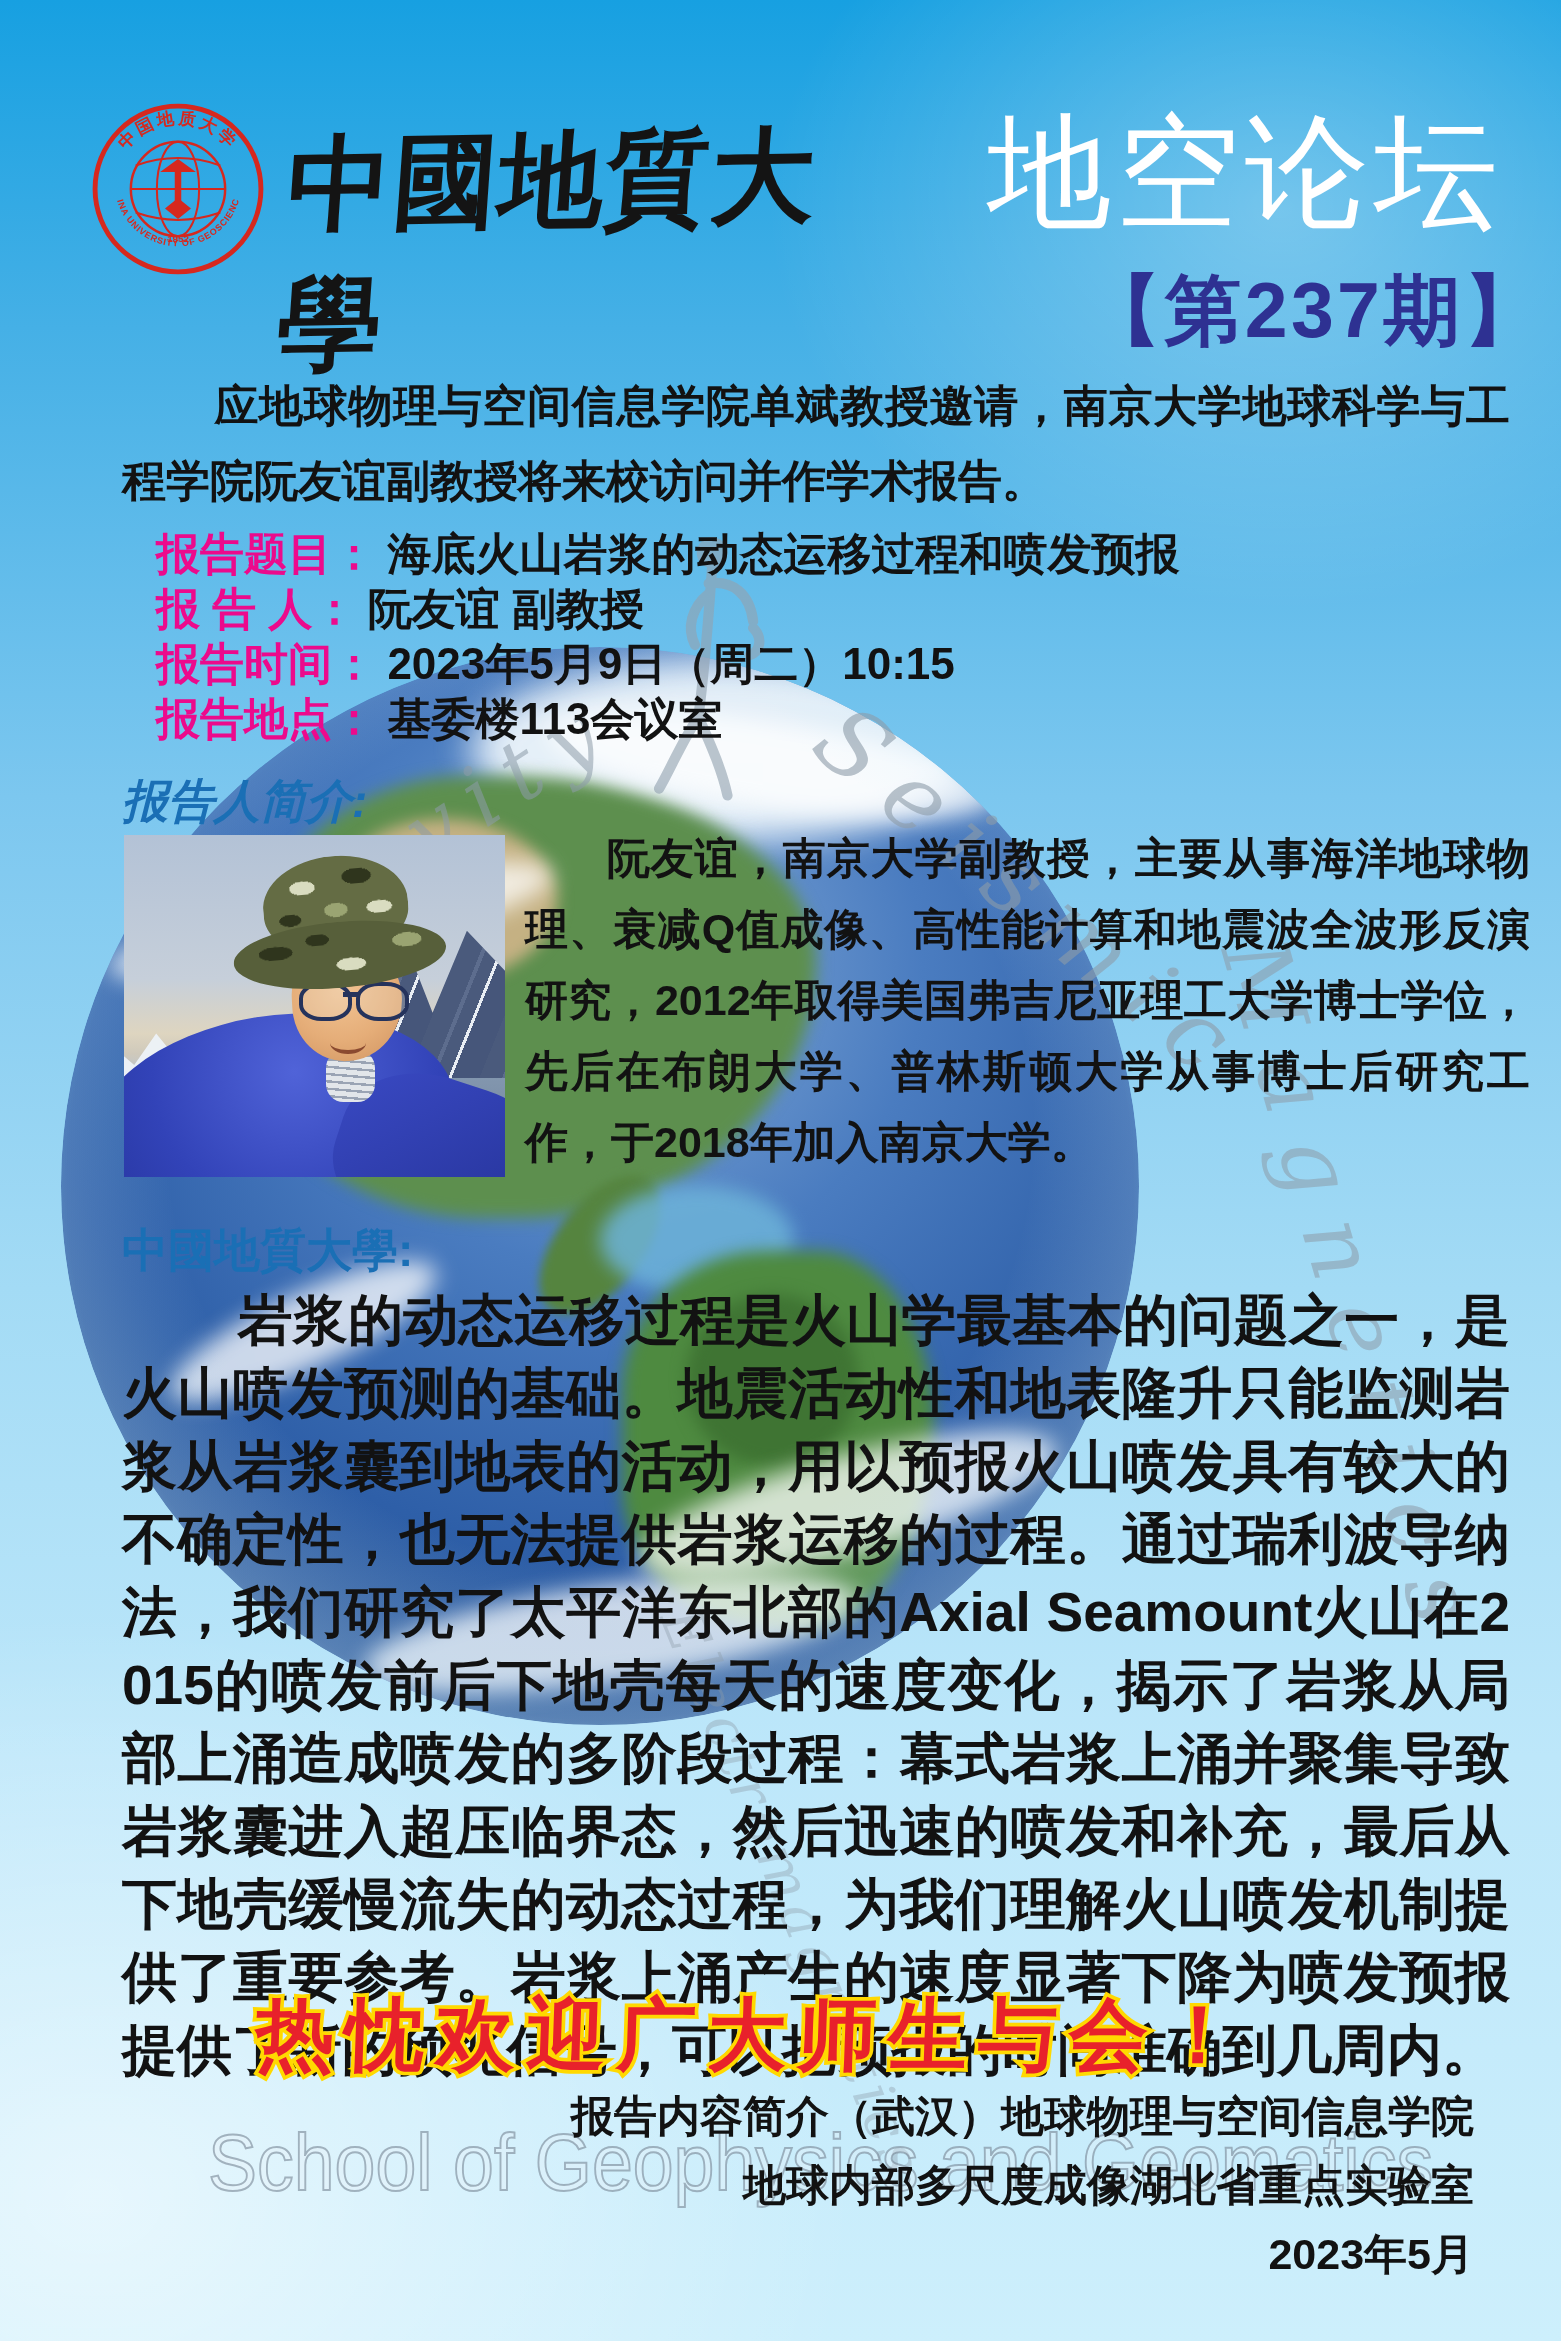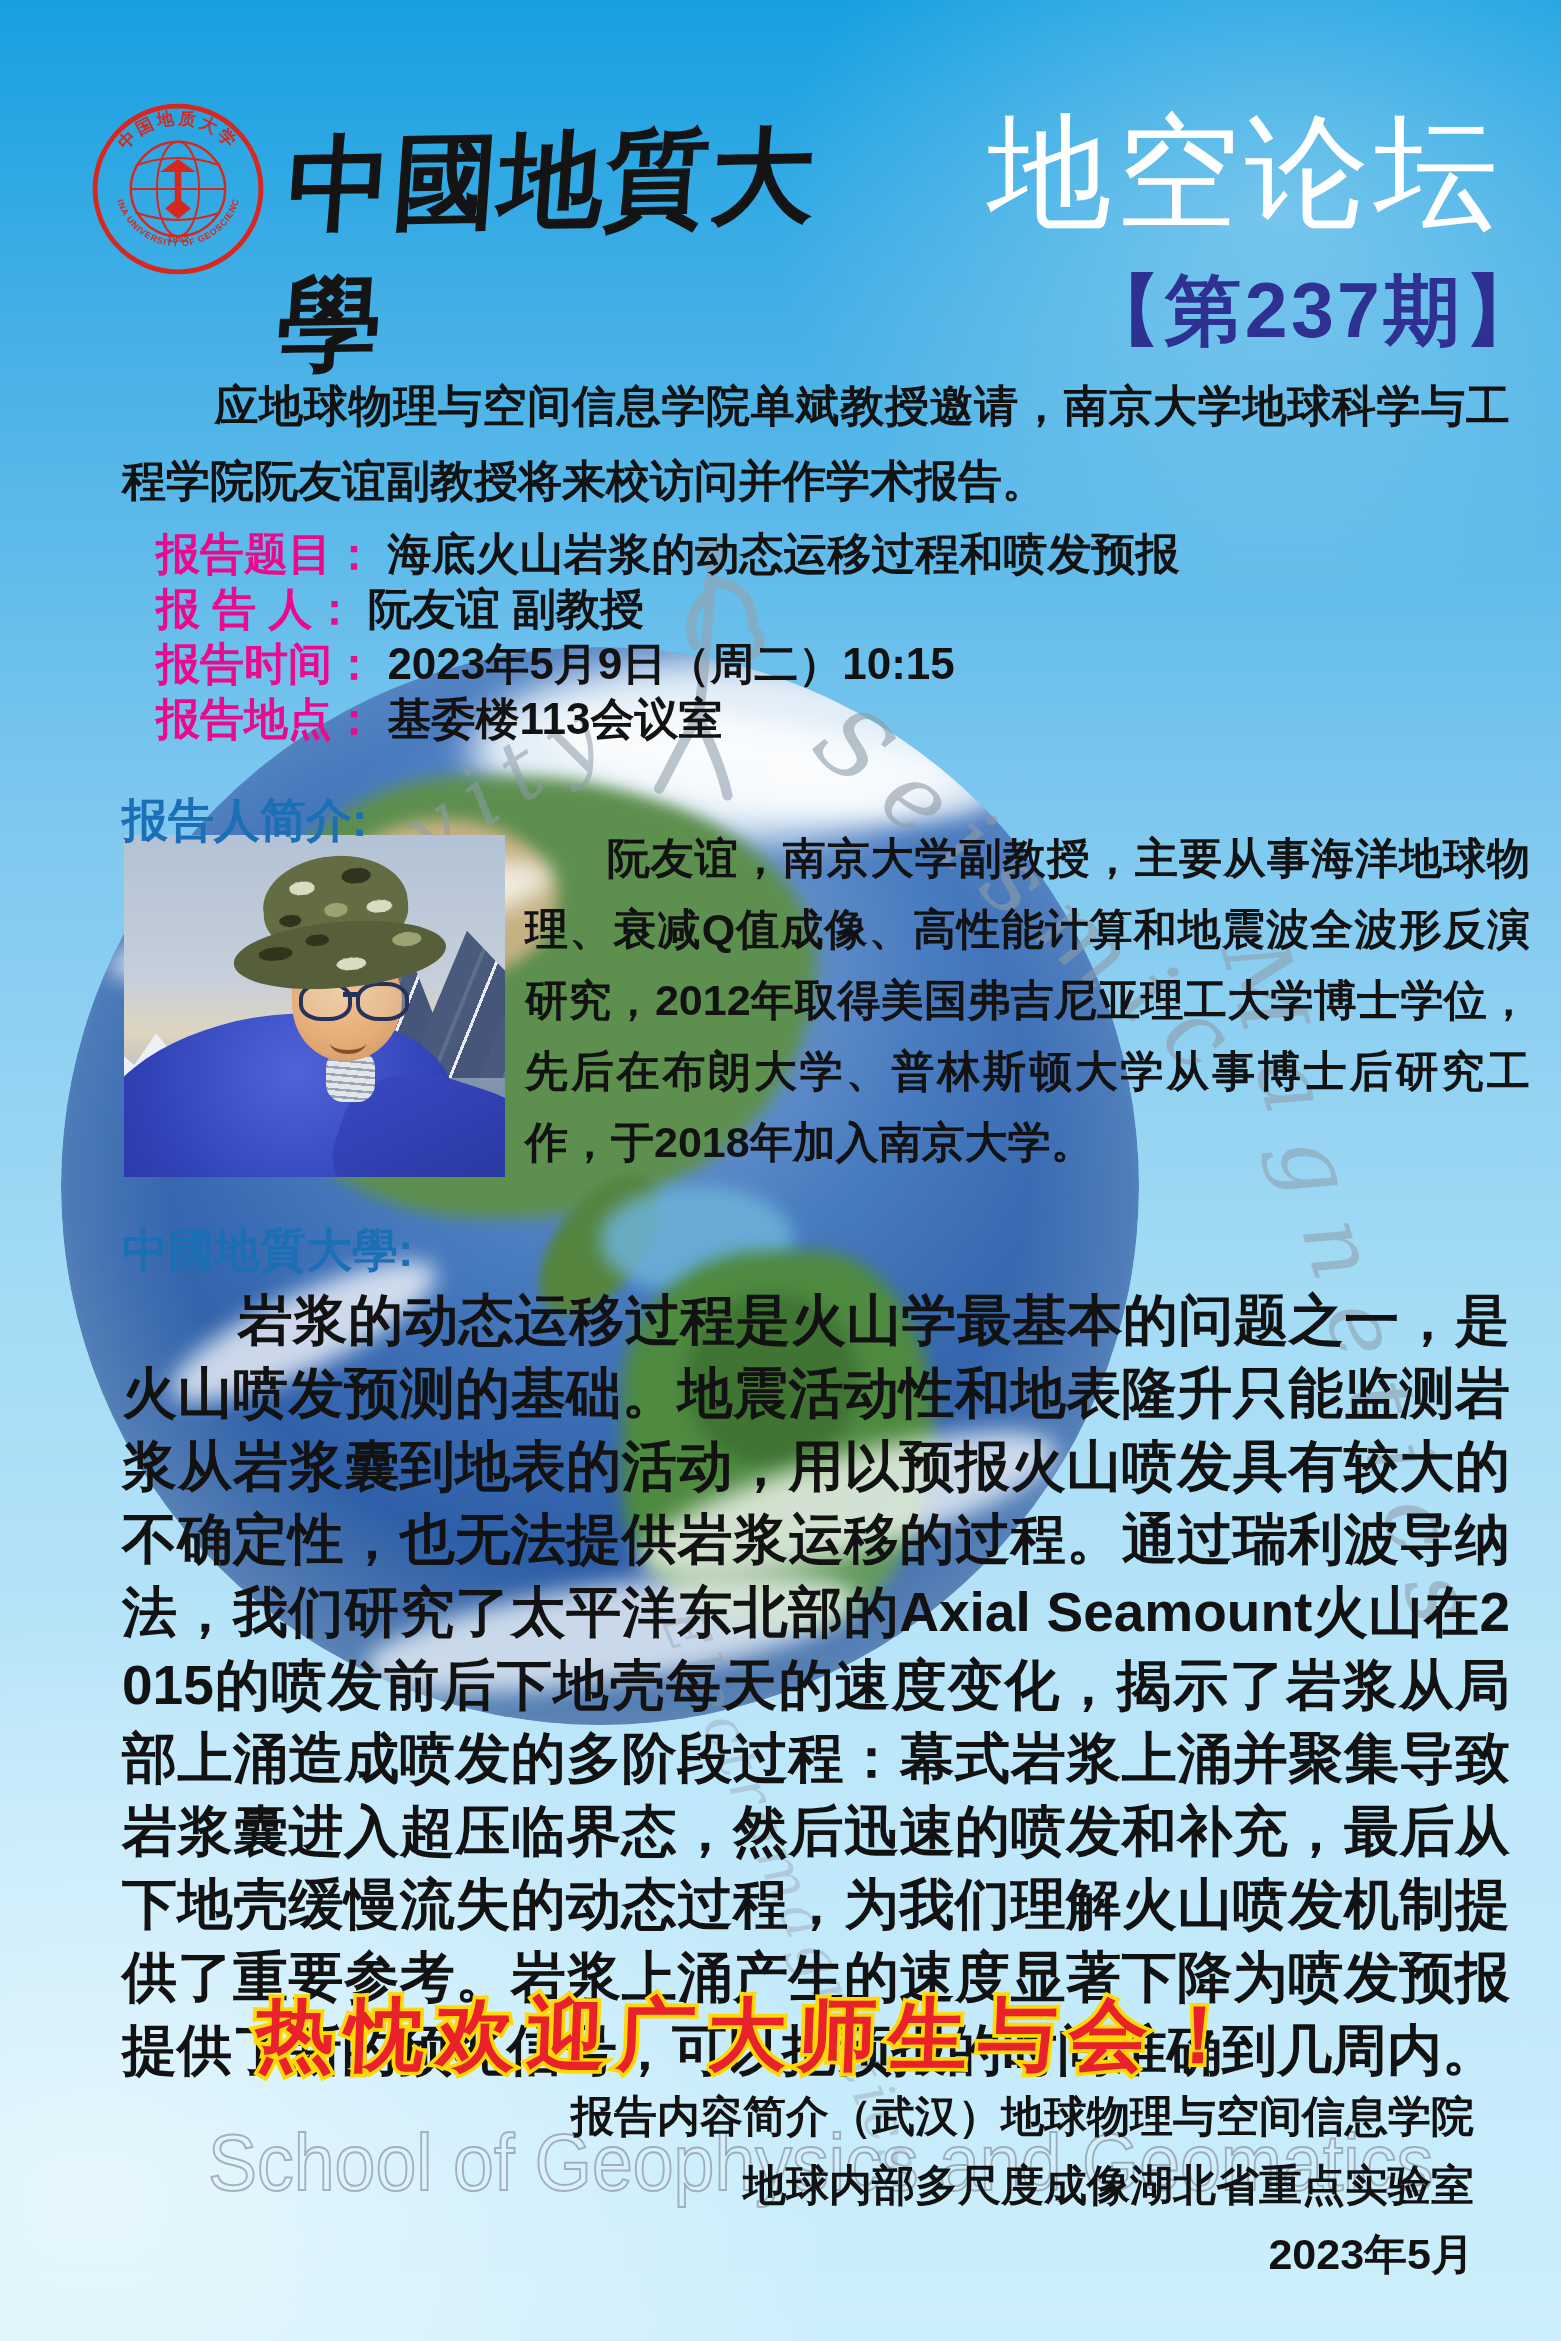--- a/index.html
+++ b/index.html
@@ -49,21 +49,21 @@
   .issue{left:1082px;top:260px;width:464px;z-index:4;text-align:center;font-size:77px;font-weight:800;
     color:#2e3192;letter-spacing:3.3px;white-space:nowrap;}
   
   .cn{font-weight:700;color:#121212;}
   .intro{left:122px;top:368px;width:1388px;z-index:4;font-size:44px;line-height:75px;text-align:justify;
     text-indent:2.1em;word-break:break-all;}
   .info{left:124px;top:526px;z-index:4;font-size:44px;line-height:55px;white-space:nowrap;margin-left:32px;}
   .info .lbl{color:#ec0a8c;font-weight:700;}
   .info .val{color:#121212;font-weight:700;padding-left:11.4px;}
   .sec-head{z-index:4;font-size:46px;font-weight:700;color:#1a6fb5;white-space:nowrap;}
-  .speaker-head{left:122px;top:790px;}
+  .speaker-head{left:122px;top:771px;font-style:italic;}
   .content-head{left:122px;top:1220px;}
   .bio{left:525px;top:823px;width:1005px;z-index:4;font-size:43px;line-height:71px;text-align:justify;
     text-indent:1.9em;word-break:break-all;}
   .content-body{left:122px;top:1284px;width:1388px;z-index:4;font-size:55px;line-height:73px;text-align:justify;
     text-indent:2.1em;word-break:break-all;}
   
   .welcome{left:126px;top:1983px;width:1253px;z-index:4;text-align:center;font-size:79px;font-weight:900;
     letter-spacing:11.4px;color:#e8212b;white-space:nowrap;transform:skewX(-2deg);
     -webkit-text-stroke:7.3px #ffd900;paint-order:stroke fill;
     text-shadow:0 0 1.6px #ffd900,2.4px 2.4px 0 #ffd900,-2.4px 2.4px 0 #ffd900,2.4px -2.4px 0 #ffd900,-2.4px -2.4px 0 #ffd900;}

